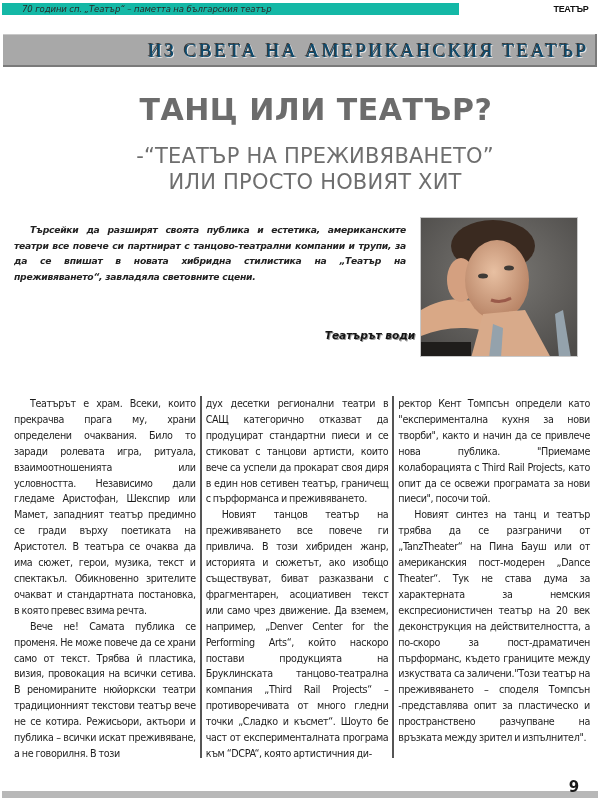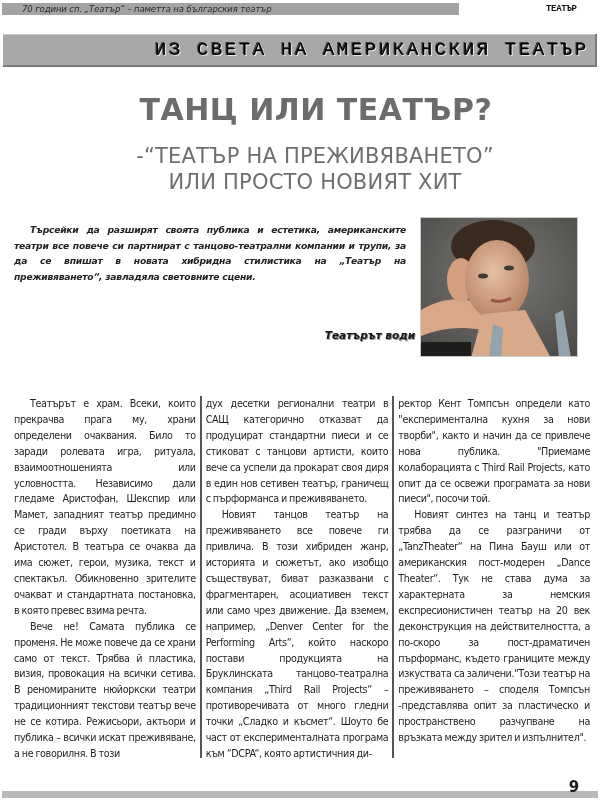--- a/index.html
+++ b/index.html
@@ -2,46 +2,46 @@
 <html><head>
 <meta charset="utf-8">
 <style>
   * { box-sizing: border-box; margin: 0; padding: 0; }
   html, body { width: 600px; height: 800px; background: #ffffff; overflow: hidden; }
   body { position: relative; font-family: "DejaVu Sans", sans-serif; color: #1a1a1a; }
 
   
   .top-bar {
     position: absolute; left: 2px; top: 3px; width: 457px; height: 12px;
-    background: #a3a3a3;
+    background: #14b8a6;
   }
   .top-bar-text {
     position: absolute; left: 20px; top: 0px;
     font-family: "DejaVu Sans", sans-serif; font-style: italic;
     font-size: 8.5px; line-height: 12px; color: #2a2a2a; white-space: nowrap;
     letter-spacing: -0.1px;
   }
   .logo {
     position: absolute; left: 546px; top: 4px; width: 50px; height: 10px;
-    font-family: Liberation Mono, monospace; font-weight: bold; font-size: 9px;
-    line-height: 10px; color: #111; letter-spacing: -0.3px; 
+    font-family: Liberation Sans, sans-serif; font-weight: bold; font-size: 9px;
+    line-height: 10px; color: #111; letter-spacing: -0.3px; text-align: center;
     transform: scaleY(0.95);
   }
 
   
   .section-banner {
     position: absolute; left: 3px; top: 34px; width: 594px; height: 33px;
     background: #a8a8a8;
     border-right: 2px solid #7a7a7a; border-bottom: 2px solid #7a7a7a;
     box-shadow: inset 0 1px 0 #c8c8c8;
   }
   .section-banner-text {
     position: absolute; right: 6px; top: 3px;
-    font-family: Liberation Mono, monospace; font-size: 19px; line-height: 27px;
-    color: #000000; letter-spacing: 2.6px; white-space: nowrap;
+    font-family: Liberation Serif, serif; font-size: 19px; line-height: 27px;
+    color: #0c4a6e; letter-spacing: 2.6px; white-space: nowrap;
     text-shadow: -1px -1px 0 #3a3a3a, 1px 1px 0 #e6e6e6;
   }
 
   
   .title {
     position: absolute; left: 0; top: 93px; width: 600px; text-align: center;
     font-family: "DejaVu Sans", sans-serif; font-weight: bold; font-size: 30px;
     line-height: 34px; color: #6c6c6c; letter-spacing: 0.5px;
     padding-left: 32px;
   }

